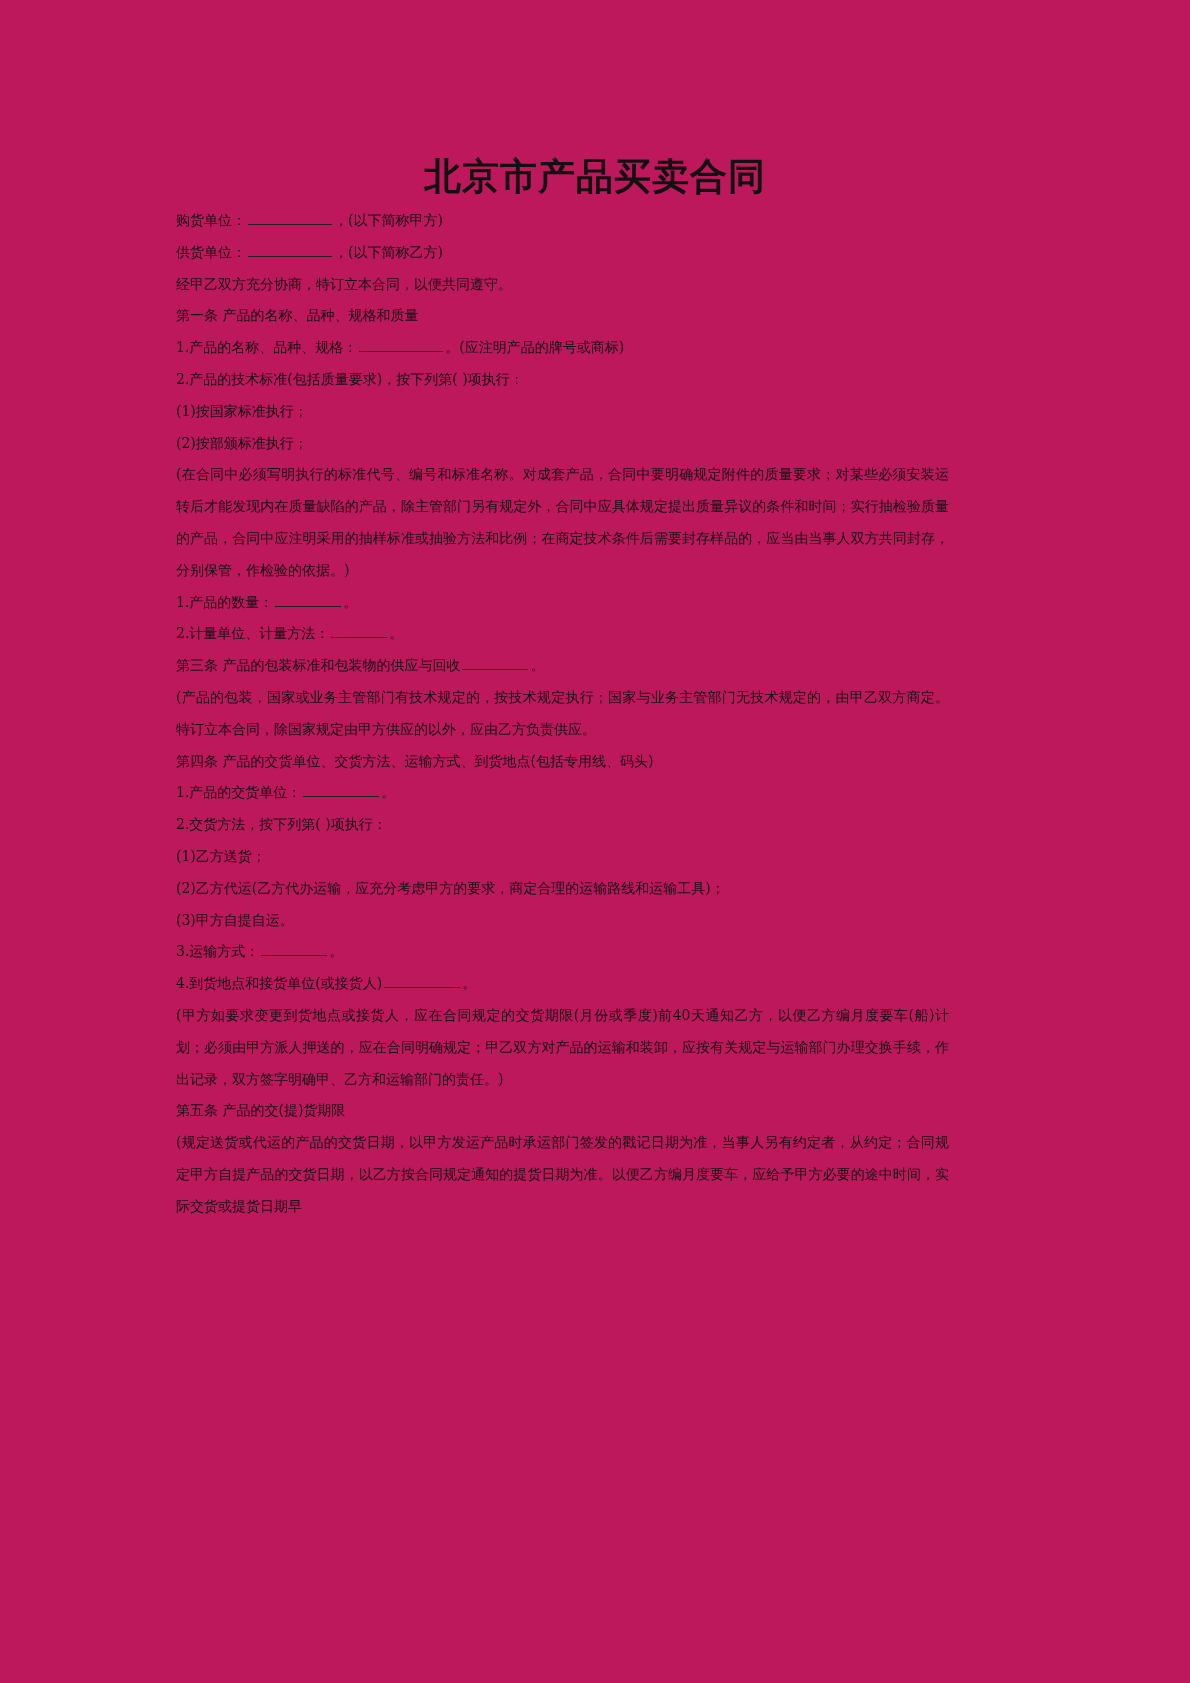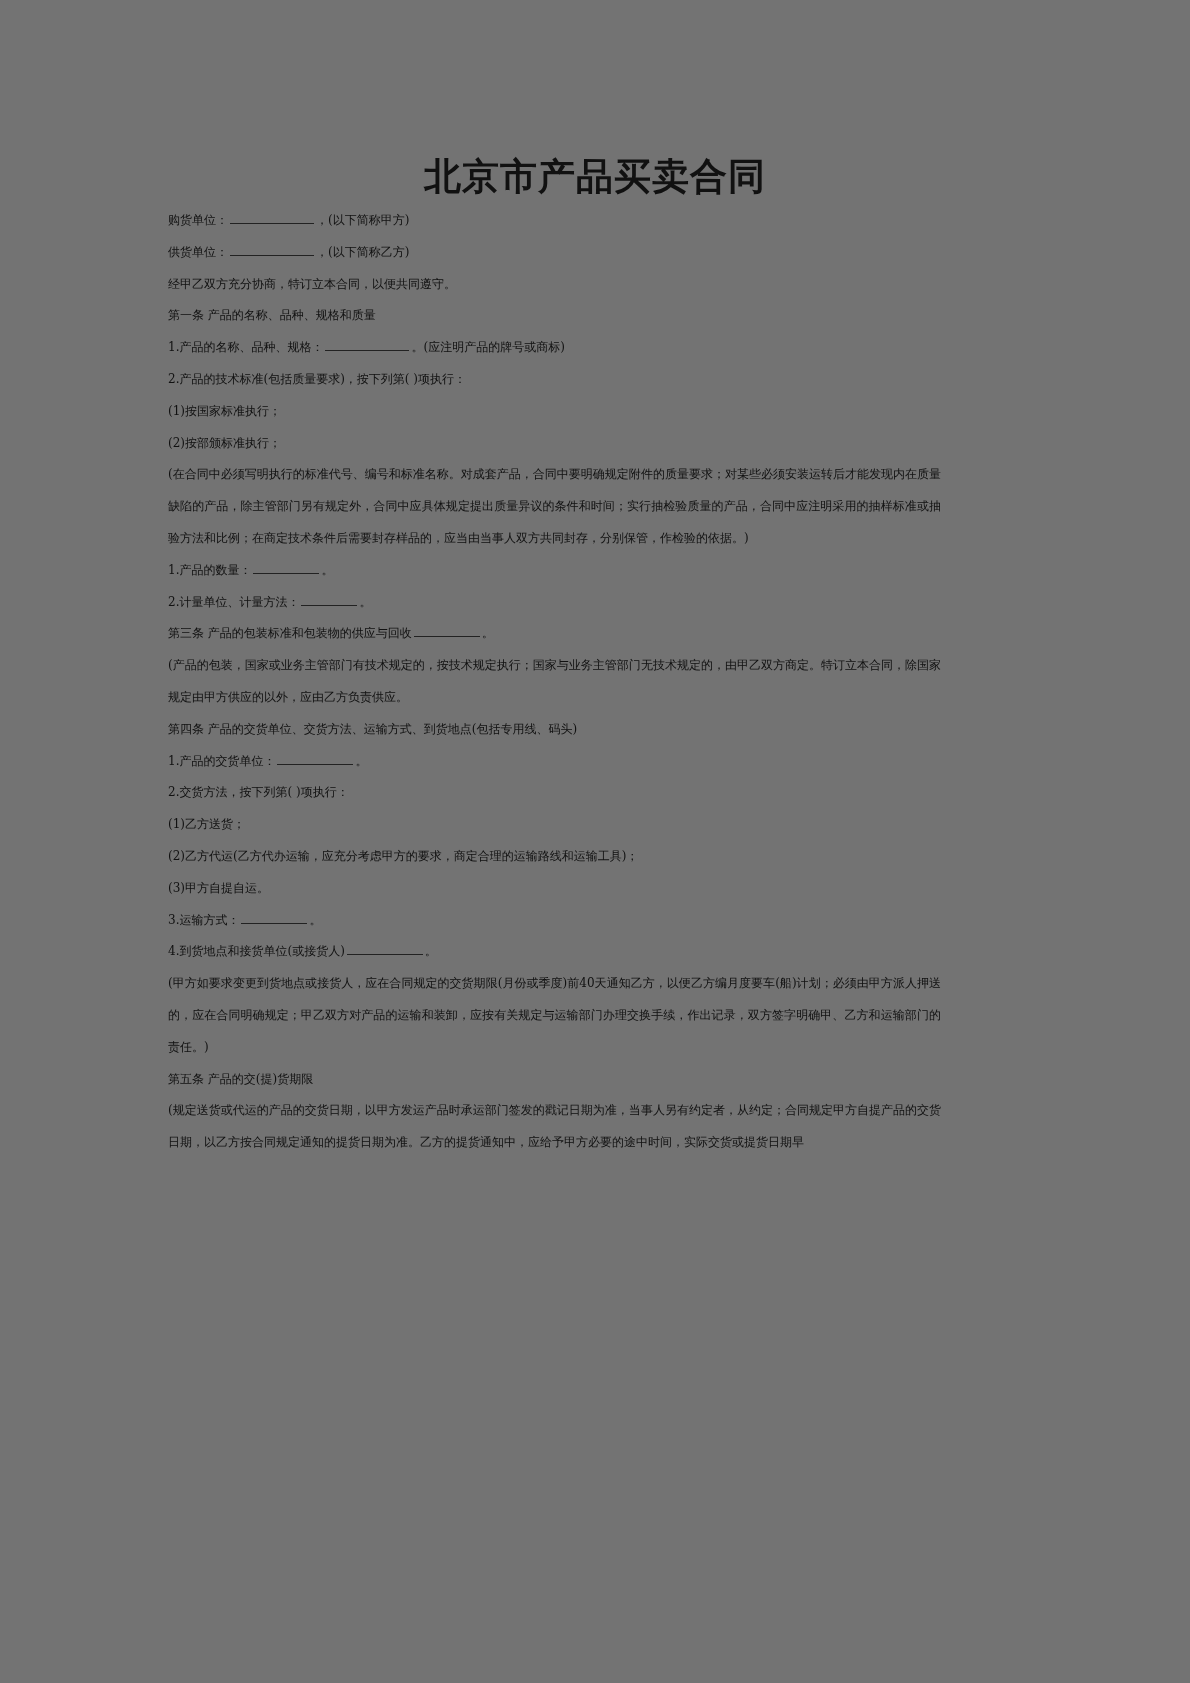--- a/index.html
+++ b/index.html
@@ -2,31 +2,31 @@
 <html><head>
 <meta charset="utf-8">
 <style>
   html, body { margin: 0; padding: 0; background: #ffffff; }
   body {
     width: 1190px; height: 1683px; position: relative; overflow: hidden;
     font-family: "DejaVu Serif", "Liberation Serif", serif;
     color: #111111;
   }
   .page {
-    position: absolute; left: 0; top: 0; width: 1190px; height: 1683px; background: #737373;
+    position: absolute; left: 0; top: 0; width: 1190px; height: 1683px; background: #be185d;
   }
   .title {
     position: absolute; left: 0; top: 152px; width: 1190px;
     text-align: center; font-size: 37px; font-weight: bold; letter-spacing: 1px;
     font-family: "DejaVu Sans", "Liberation Sans", sans-serif;
     line-height: 50px;
   }
   .body {
-    position: absolute; left: 168px; top: 205px; width: 773px;
-    font-size: 12px; line-height: 31.8px;
+    position: absolute; left: 176px; top: 205px; width: 773px;
+    font-size: 14px; line-height: 31.8px;
   }
   .line { white-space: nowrap; height: 31.8px; }
   .para { text-align: justify; text-align-last: left; }
   .blank { display: inline-block; border-bottom: 1px solid #222; height: 17px; vertical-align: baseline; margin: 0 2px; }
   .b9 { width: 84px; }
   .b7 { width: 66px; }
   .b6 { width: 56px; }
   .b8 { width: 76px; }
 </style>
 </head>
@@ -75,15 +75,15 @@
     <div class="line">(3)甲方自提自运。</div>
     <div class="line">
       <span>3.运输方式：</span><span class="blank b7"></span><span>。</span>
     </div>
     <div class="line">
       <span>4.到货地点和接货单位(或接货人)</span><span class="blank b8"></span><span>。</span>
     </div>
     <div class="para">(甲方如要求变更到货地点或接货人，应在合同规定的交货期限(月份或季度)前40天通知乙方，以便乙方编月度要车(船)计划；必须由甲方派人押送的，应在合同明确规定；甲乙双方对产品的运输和装卸，应按有关规定与运输部门办理交换手续，作出记录，双方签字明确甲、乙方和运输部门的责任。)</div>
 
     <div class="line">第五条 产品的交(提)货期限</div>
-    <div class="para">(规定送货或代运的产品的交货日期，以甲方发运产品时承运部门签发的戳记日期为准，当事人另有约定者，从约定；合同规定甲方自提产品的交货日期，以乙方按合同规定通知的提货日期为准。乙方的提货通知中，应给予甲方必要的途中时间，实际交货或提货日期早</div>
+    <div class="para">(规定送货或代运的产品的交货日期，以甲方发运产品时承运部门签发的戳记日期为准，当事人另有约定者，从约定；合同规定甲方自提产品的交货日期，以乙方按合同规定通知的提货日期为准。以便乙方编月度要车，应给予甲方必要的途中时间，实际交货或提货日期早</div>
   </div>
 </div>
 
 </body></html>

